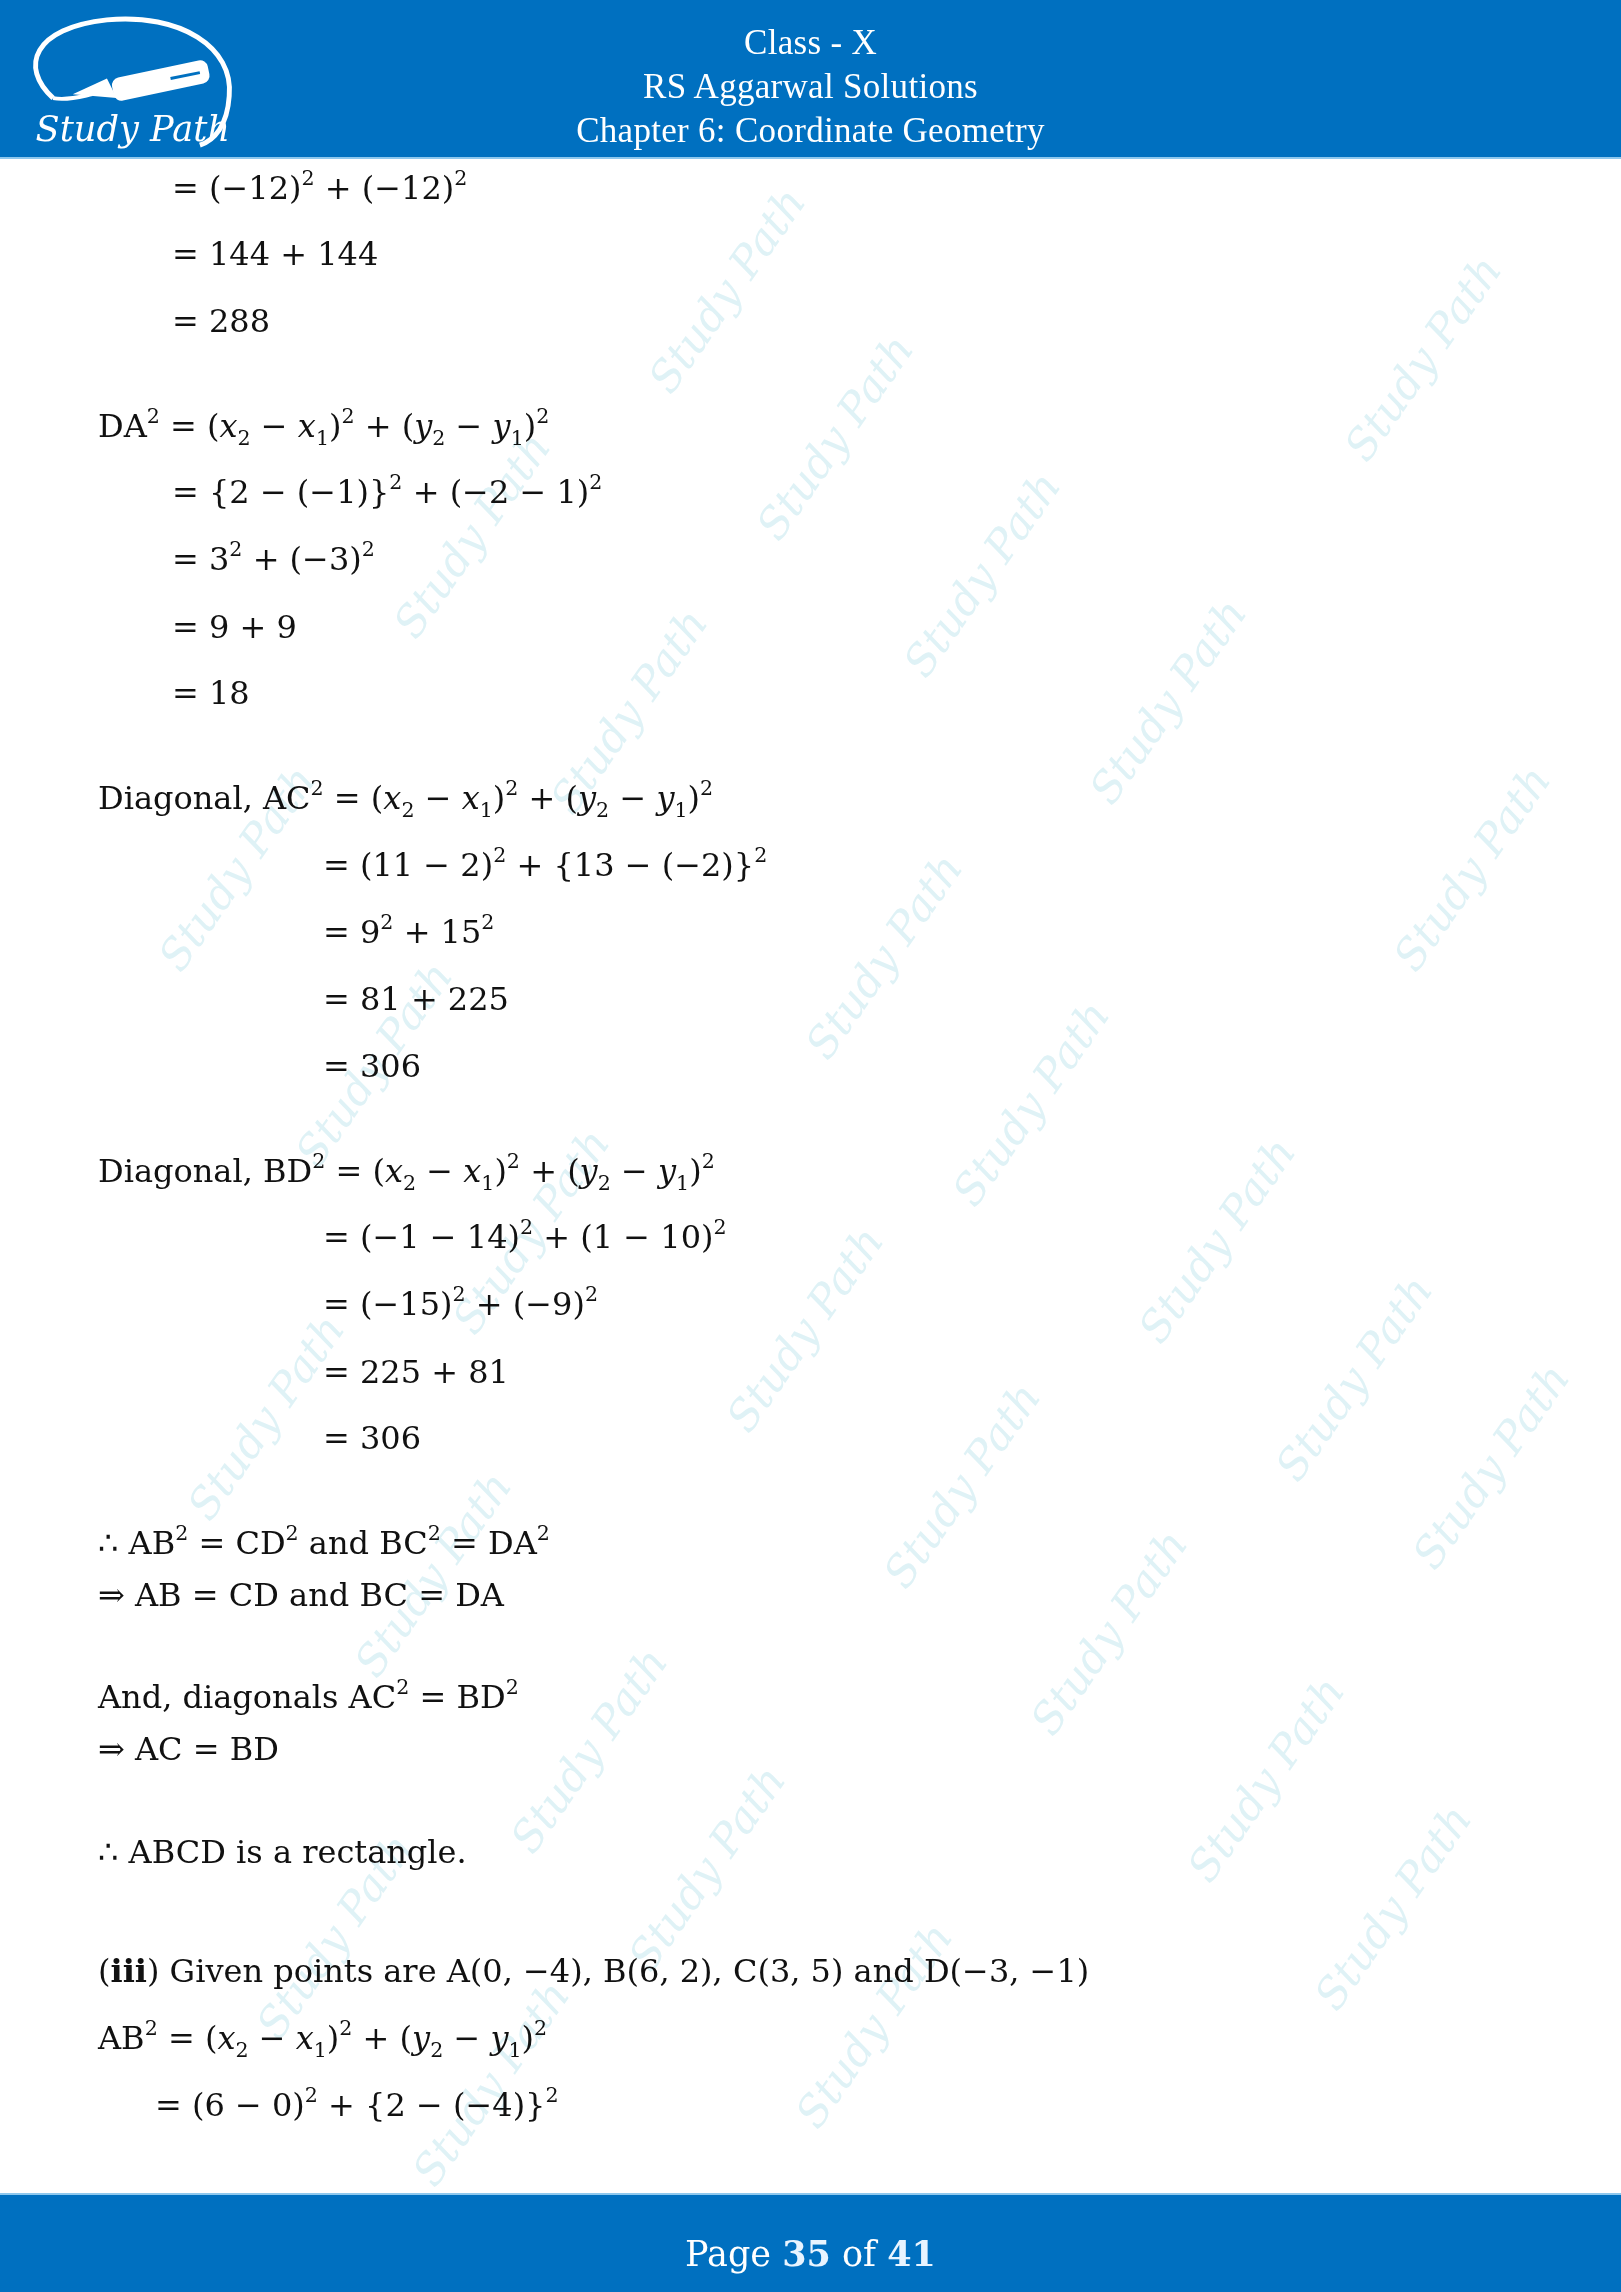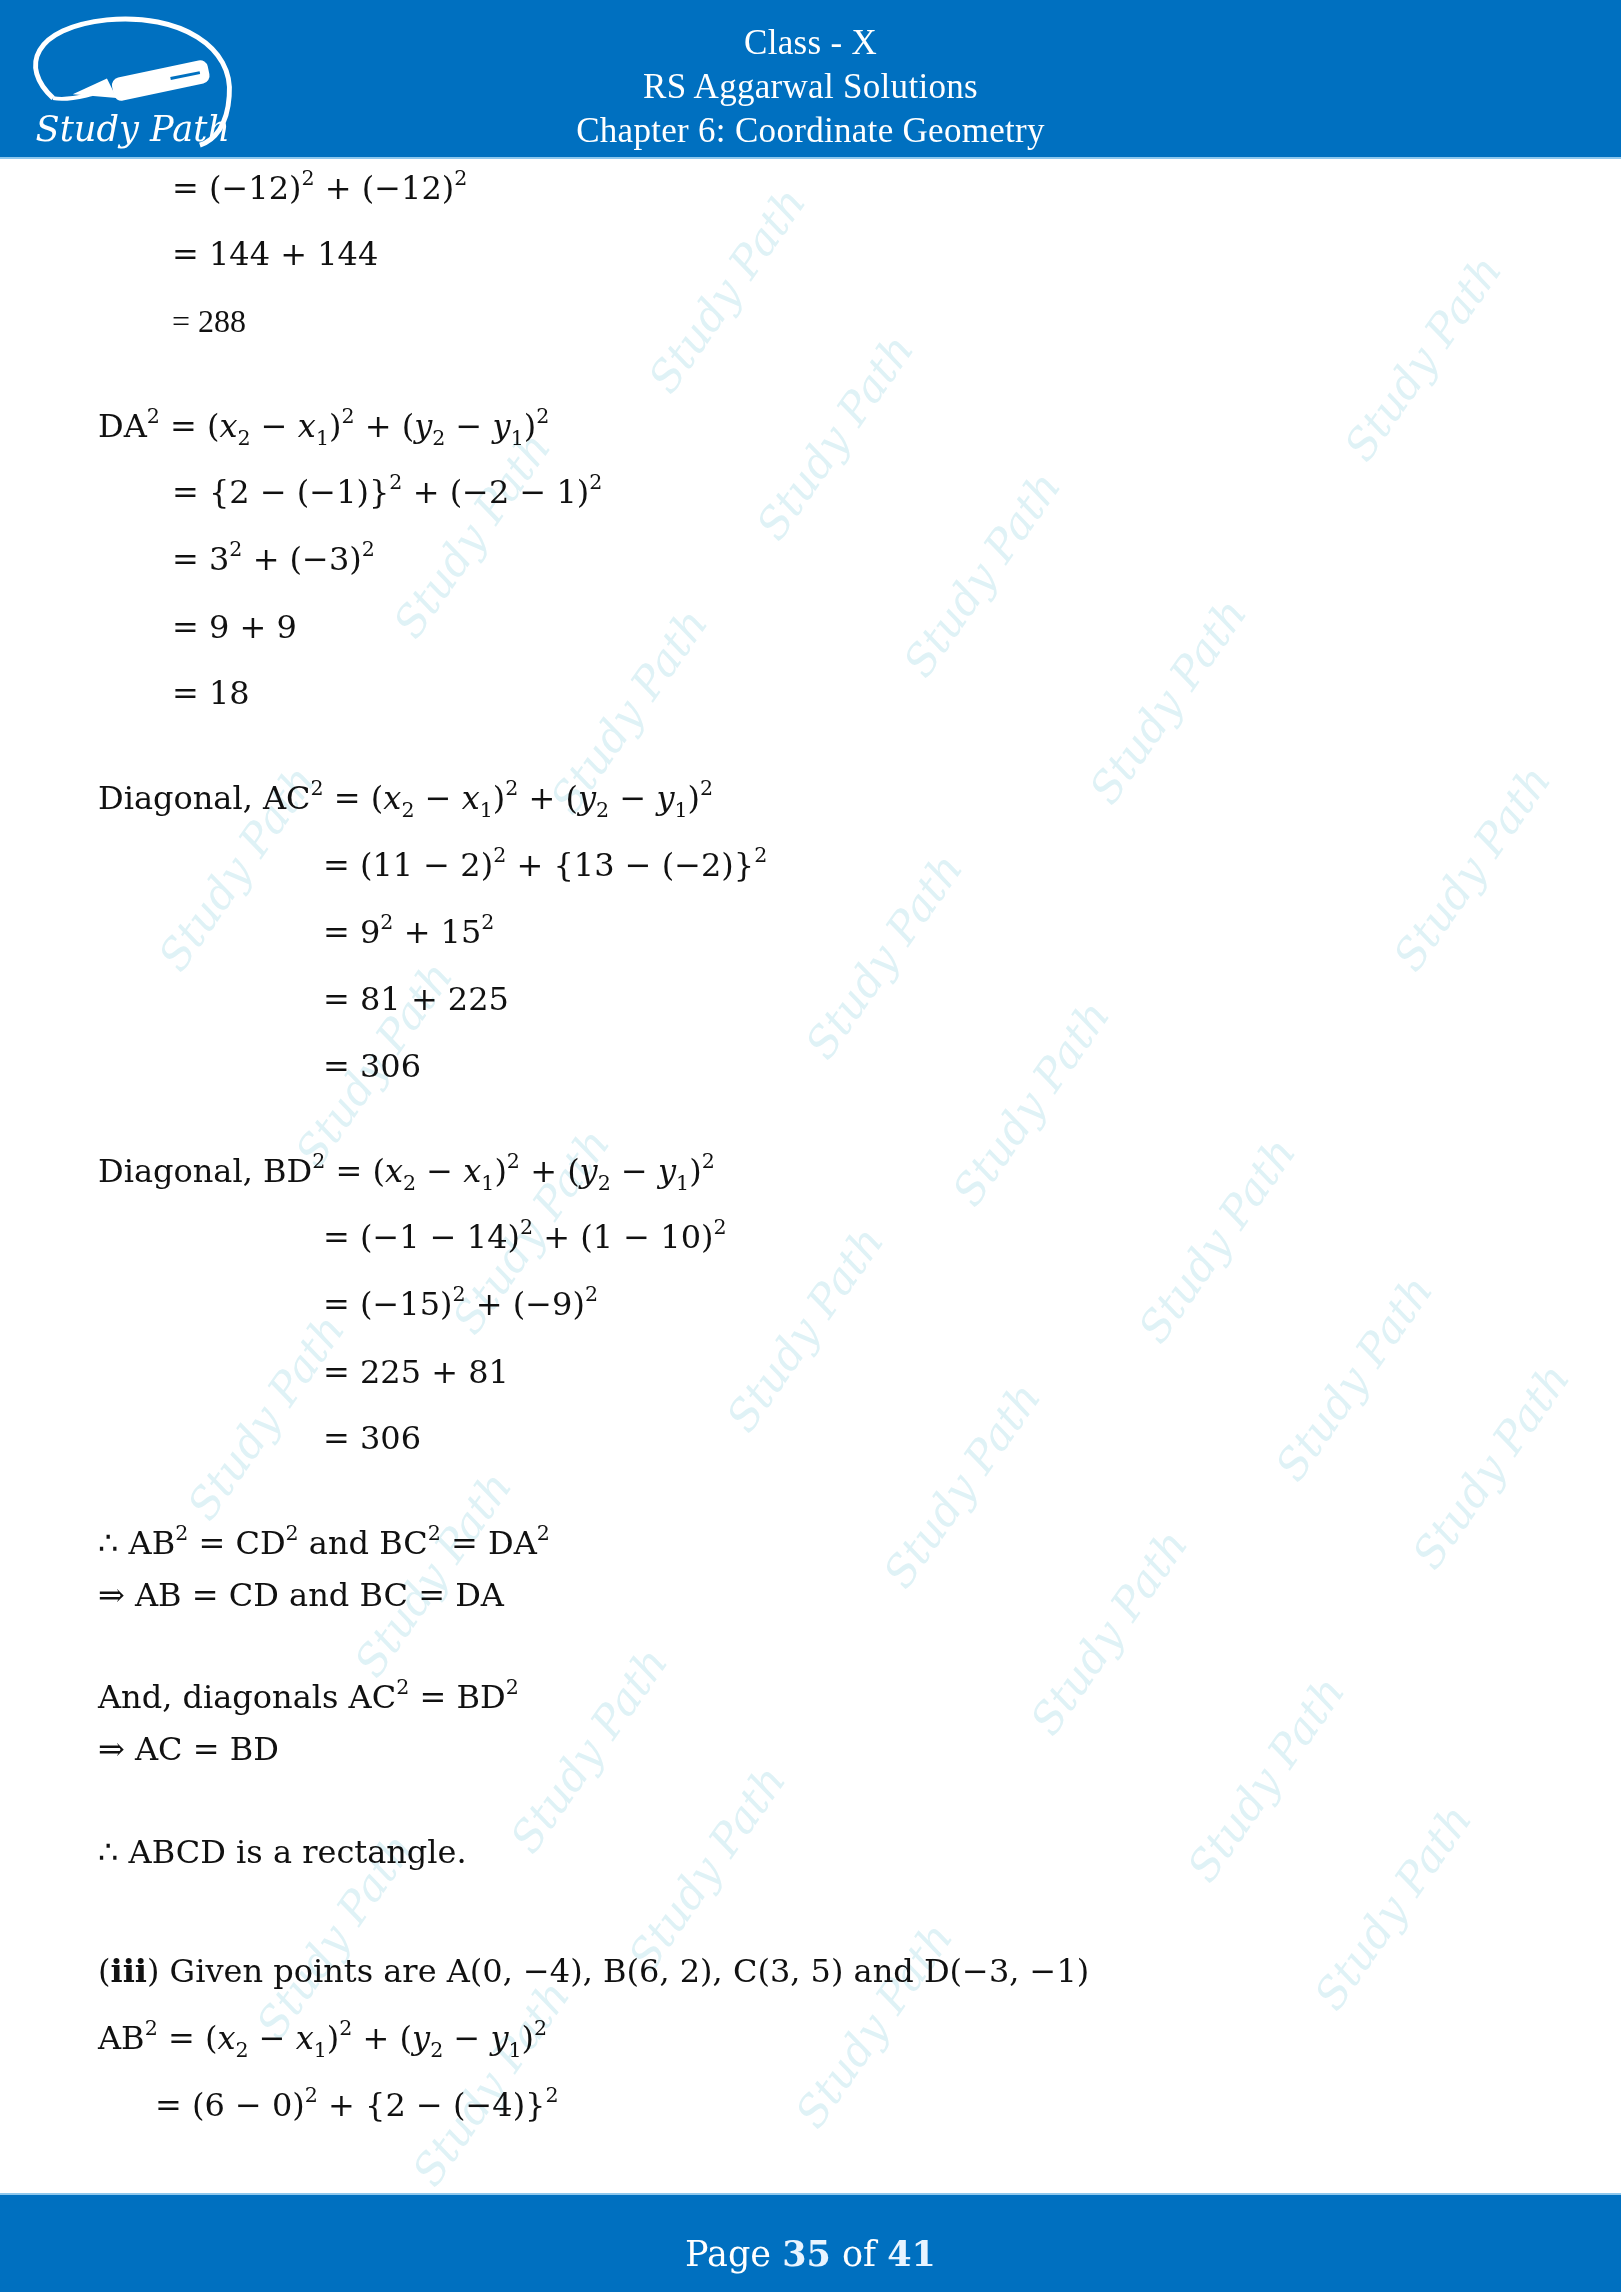--- a/index.html
+++ b/index.html
@@ -85,21 +85,21 @@
     <div class="l1">Class - X</div>
     <div>RS Aggarwal Solutions</div>
     <div>Chapter 6: Coordinate Geometry</div>
   </div>
 </div>
 
 <div class="content">
 
   <div class="line" style="left:172px;top:169px;">= (−12)<sup>2</sup> + (−12)<sup>2</sup></div>
   <div class="line" style="left:172px;top:235px;">= 144 + 144</div>
-  <div class="line" style="left:172px;top:302px;font-family:Liberation Serif, serif;">= 288</div>
+  <div class="line" style="left:172px;top:302px;">= 288</div>
 
   <div class="line" style="left:98px;top:407px;">DA<sup>2</sup> = (<span class="it">x</span><sub>2</sub> − <span class="it">x</span><sub>1</sub>)<sup>2</sup> + (<span class="it">y</span><sub>2</sub> − <span class="it">y</span><sub>1</sub>)<sup>2</sup></div>
   <div class="line" style="left:172px;top:473px;">= {2 − (−1)}<sup>2</sup> + (−2 − 1)<sup>2</sup></div>
   <div class="line" style="left:172px;top:540px;">= 3<sup>2</sup> + (−3)<sup>2</sup></div>
   <div class="line" style="left:172px;top:608px;">= 9 + 9</div>
   <div class="line" style="left:172px;top:674px;">= 18</div>
 
   <div class="line" style="left:98px;top:779px;">Diagonal, AC<sup>2</sup> = (<span class="it">x</span><sub>2</sub> − <span class="it">x</span><sub>1</sub>)<sup>2</sup> + (<span class="it">y</span><sub>2</sub> − <span class="it">y</span><sub>1</sub>)<sup>2</sup></div>
   <div class="line" style="left:323px;top:846px;text-align:center;">= (11 − 2)<sup>2</sup> + {13 − (−2)}<sup>2</sup></div>
   <div class="line" style="left:323px;top:913px;">= 9<sup>2</sup> + 15<sup>2</sup></div>

